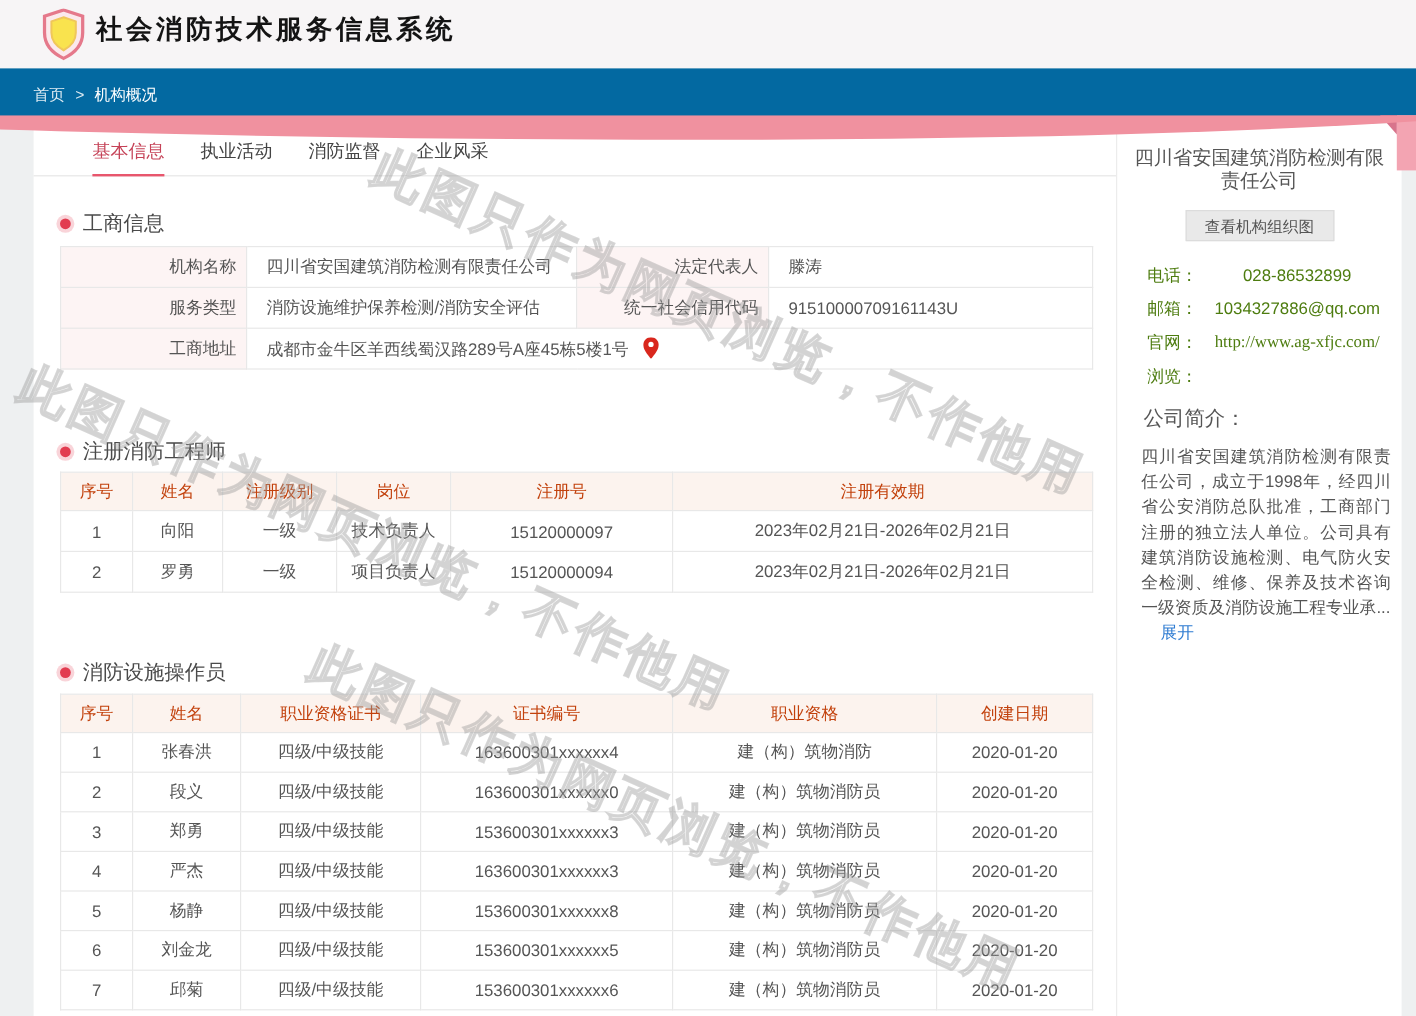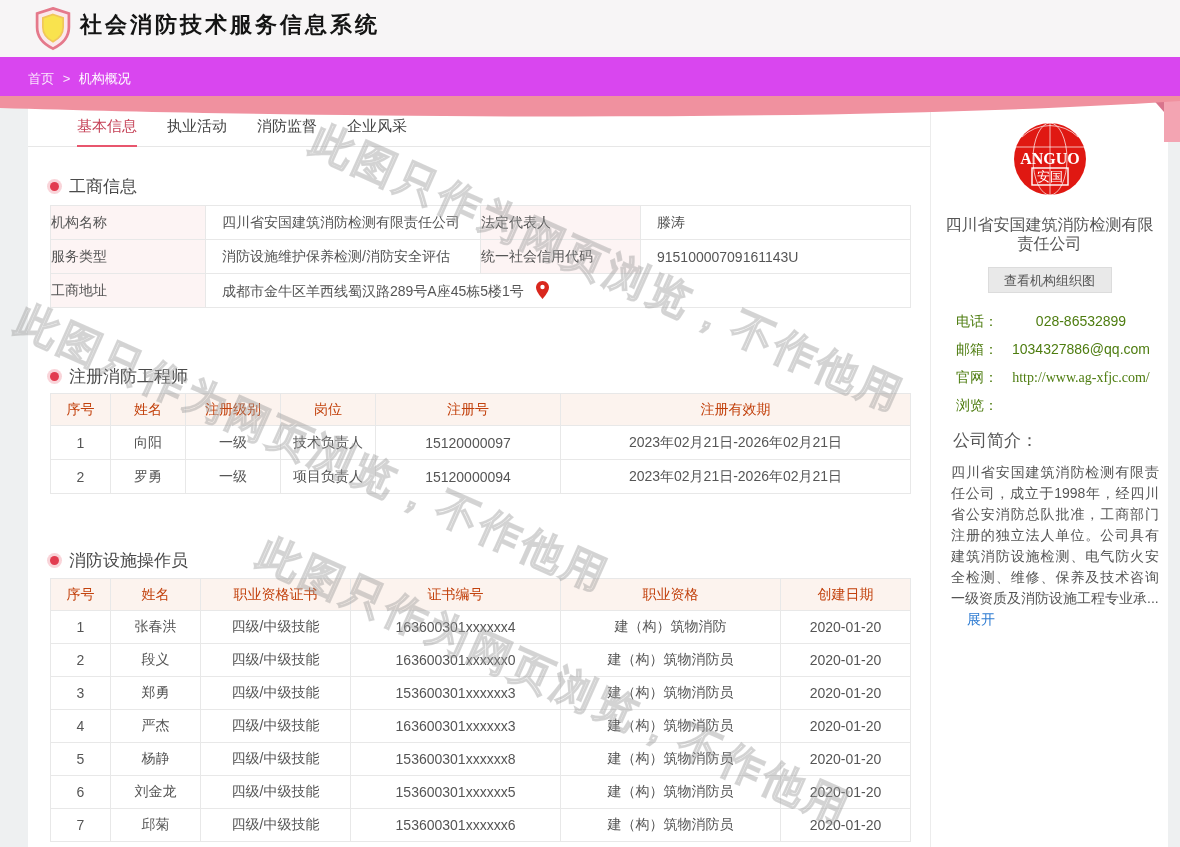--- a/index.html
+++ b/index.html
@@ -9,21 +9,21 @@
     background:#eef0f1; margin:0 auto;
   }
   
   .topbar { position:absolute; left:0; top:0; width:1180px; height:57px; background:#f7f5f6; }
   .topbar .shield { position:absolute; left:32px; top:7px; }
   .topbar .apptitle {
     position:absolute; left:80px; top:10px; font-family:"Liberation Serif", serif;
     font-size:22px; font-weight:bold; color:#141414; letter-spacing:3px; white-space:nowrap;
   }
   
-  .redbar { position:absolute; left:0; top:57px; width:1180px; height:43px; background:#d946ef; }
+  .redbar { position:absolute; left:0; top:57px; width:1180px; height:43px; background:#0369a1; }
   .crumbs { position:absolute; left:28px; top:13px; font-size:13px; color:#fff; }
   .crumbs .home { color:rgba(255,255,255,.88); cursor:pointer; }
   .crumbs .sep { margin:0 5px; color:rgba(255,255,255,.88); }
   .curve-svg { position:absolute; left:0; top:96px; z-index:6; pointer-events:none; }
   .ribbon { position:absolute; left:1164px; top:96px; width:16px; height:46px; background:#f3a4b2; z-index:5; }
   .ribbon-fold { position:absolute; left:1150px; top:96px; width:0; height:0; z-index:5;
     border-top:16px solid #d8748c; border-left:14px solid transparent; }
   
   .card { position:absolute; left:28px; top:103px; width:1140px; height:744px; background:#fff; z-index:2; }
   .main-col { position:absolute; left:0; top:0; width:902px; height:744px; }
@@ -38,21 +38,21 @@
     font-size:17px; color:#4a4a4a; }
   .bullet { width:9px; height:9px; border-radius:50%; background:#e23c50;
     box-shadow:0 0 0 3px rgba(226,60,80,.22); flex:0 0 auto; }
   .sec-title.t1 { top:72px; } .sec-title.t2 { top:262px; } .sec-title.t3 { top:446px; }
   table { border-collapse:collapse; table-layout:fixed; width:860px; font-size:14px; color:#555; }
   .tbl-wrap { position:absolute; left:22px; }
   .tw1 { top:102px; } .tw2 { top:290px; } .tw3 { top:475px; }
   td, th { border:1px solid #e8e8e8; font-weight:normal; }
   
   .biz td { height:34px; }
-  .biz td.lbl { background:#fdf4f4; padding-right:32px; }
+  .biz td.lbl { background:#fdf4f4; text-align:right; padding-right:8px; }
   .biz td.val { background:#fff; text-align:left; padding-left:16px; }
   .biz td.val .pin { vertical-align:-3px; margin-left:12px; cursor:pointer; }
   
   .data-tbl th { background:#fcf3ee; height:32px; color:#c2410c; }
   .data-tbl td { height:33px; text-align:center; background:#fff; }
   .eng td { height:34px; }
   
   .sidebar { position:absolute; left:902px; top:0; width:238px; height:744px; border-left:1px solid #ececec; }
   .logo-wrap { margin:20px auto 0; width:72px; height:72px; }
   .company-name { margin:20px 8px 0; text-align:center; font-size:16px; line-height:19px; color:#555; }
@@ -270,34 +270,20 @@
                 <td>153600301xxxxxx6</td>
                 <td>建（构）筑物消防员</td>
                 <td>2020-01-20</td>
               </tr>
             </tbody>
         </table>
       </div>
     </div>
 
     <aside class="sidebar">
-      <div class="logo-wrap">
-        <svg width="72" height="72" viewBox="0 0 72 72">
-          <circle cx="36" cy="36" r="36" fill="#e01812"></circle>
-          <g stroke="rgba(255,255,255,.7)" stroke-width="1" fill="none">
-            <line x1="36" y1="0" x2="36" y2="72"></line>
-            <ellipse cx="36" cy="36" rx="17" ry="36"></ellipse>
-            <path d="M8 14 A40 40 0 0 1 64 14"></path>
-            <line x1="2" y1="24" x2="70" y2="24"></line>
-          </g>
-          <text x="36" y="41" text-anchor="middle" fill="#ffffff" font-size="16" font-weight="bold" font-family="Liberation Serif, serif">ANGUO</text>
-          <rect x="18" y="45" width="36" height="17" fill="none" stroke="#fff" stroke-width="1.4"></rect>
-          <text x="36" y="58" text-anchor="middle" fill="#ffffff" font-size="13">安国</text>
-        </svg>
-      </div>
       <div class="company-name">四川省安国建筑消防检测有限责任公司</div>
       <div class="org-btn">查看机构组织图</div>
       <div class="contacts">
           <div class="contact-line">
             <span class="c-label">电话：</span>
             <span class="c-value">028-86532899</span>
           </div>
           <div class="contact-line">
             <span class="c-label">邮箱：</span>
             <span class="c-value">1034327886@qq.com</span>

